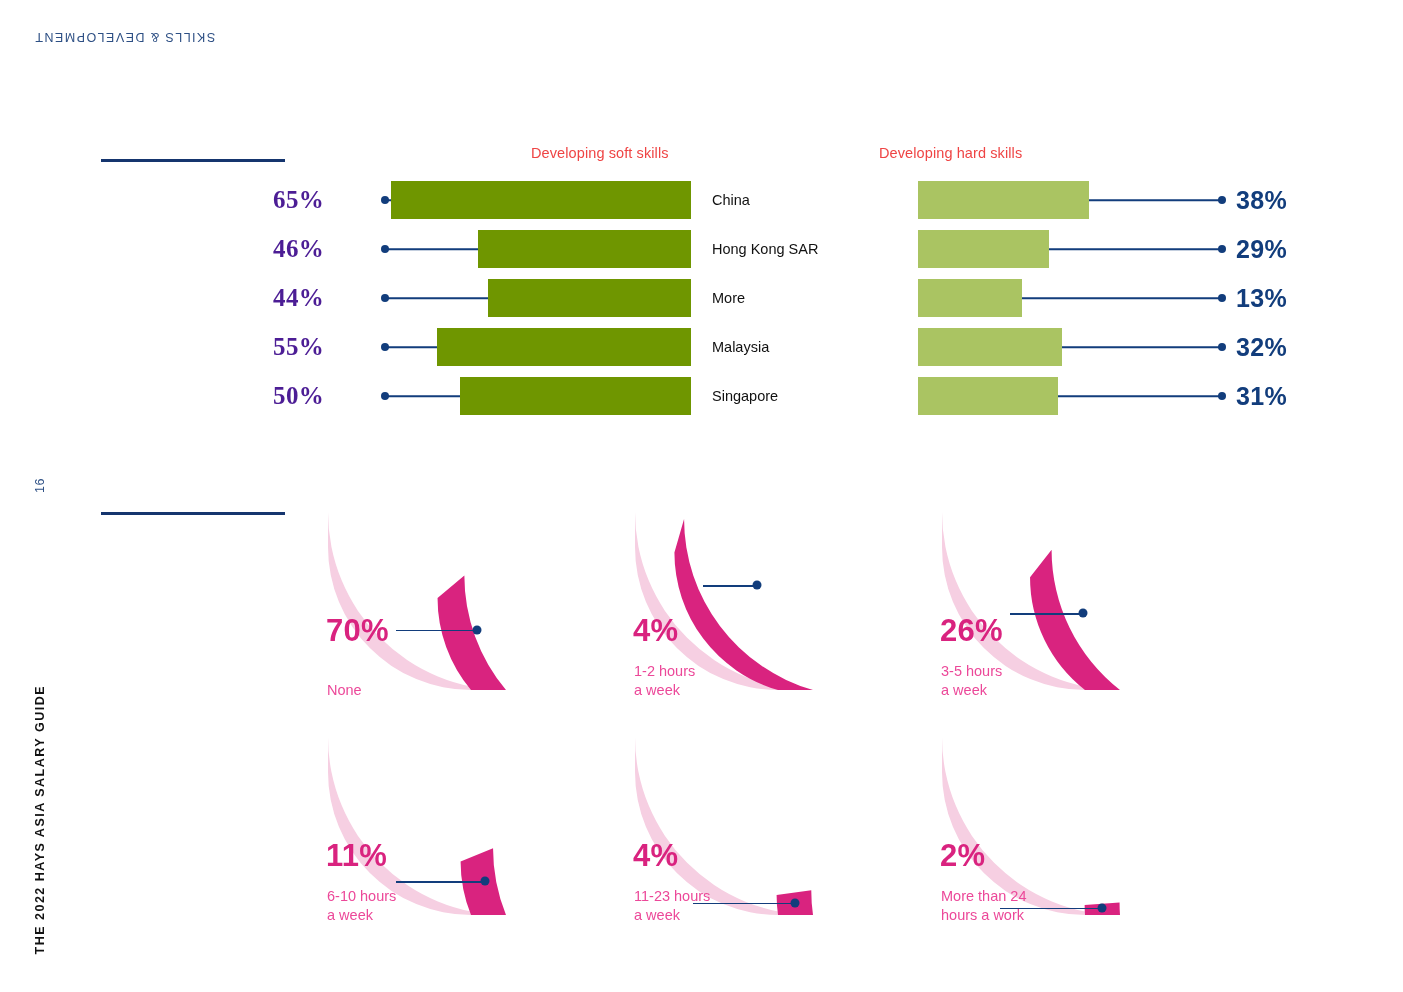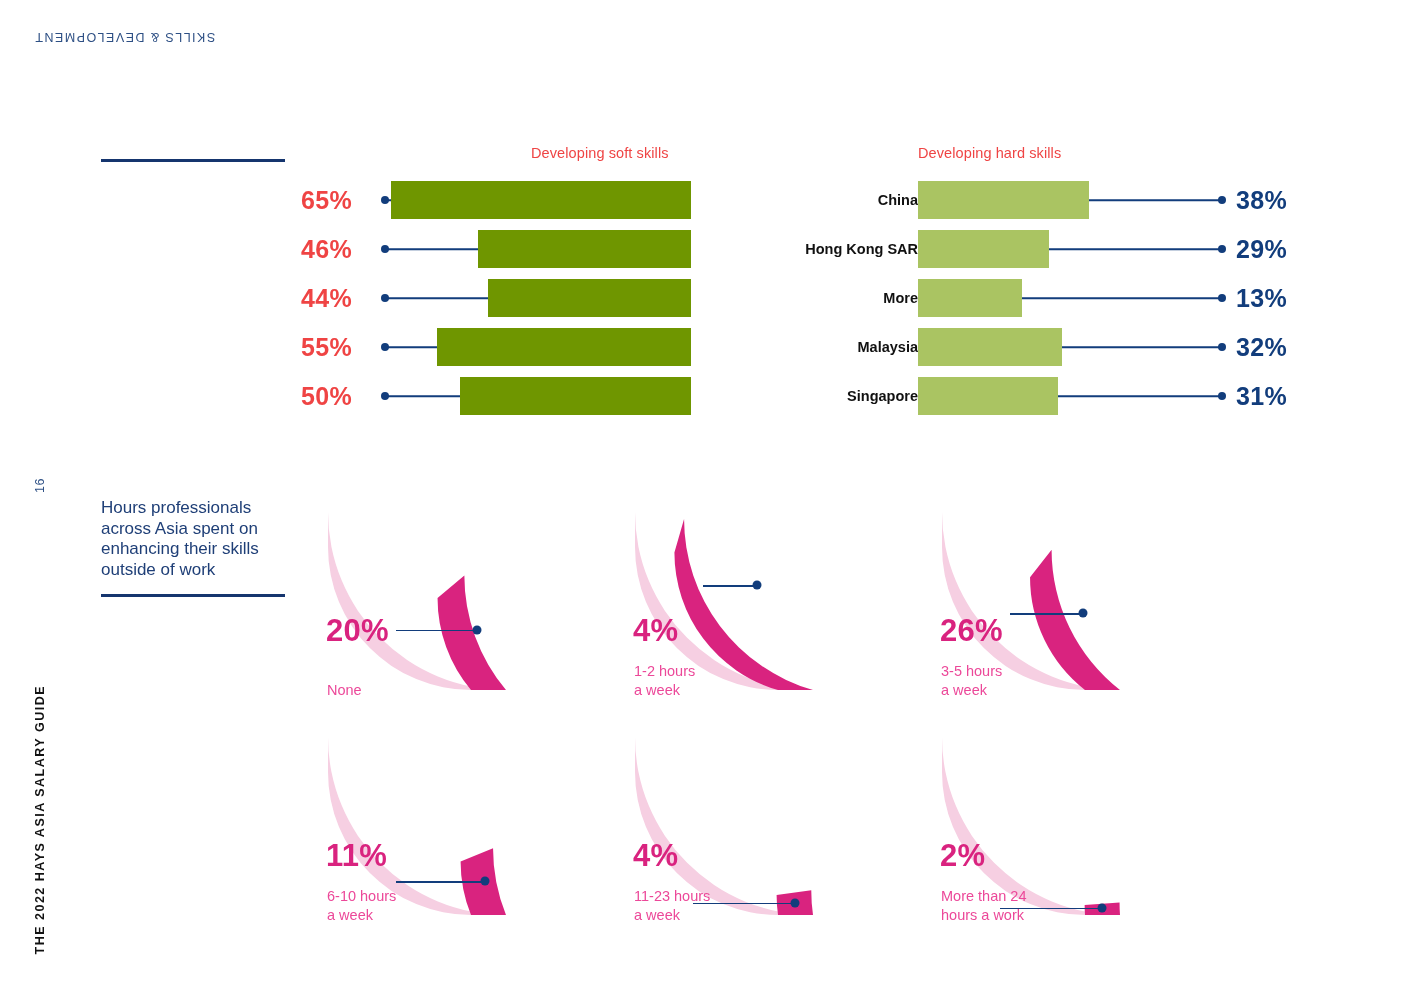--- a/index.html
+++ b/index.html
@@ -48,48 +48,49 @@
   #head-skills { left: 101px; top: 145px; }
   #head-hours  { left: 101px; top: 498px; }
 
   
   .bars-wrap { position: absolute; left: 0; top: 0; width: 1403px; height: 430px; }
   .bars-title {
     position: absolute; font-size: 14.5px; font-weight: 400; color: #ef4444;
     letter-spacing: .1px;
   }
   #title-soft { left: 531px; top: 145px; }
-  #title-hard { left: 918px; top: 145px; text-align: center; }
+  #title-hard { left: 879px; top: 145px; text-align: center; }
 
   .bar-row { position: absolute; left: 0; width: 1403px; height: 38px; }
 
   
   .bar-left {
     position: absolute; right: 712px; top: 0; height: 38px;
     background: #6F9600;
   }
   .val-left {
-    position: absolute; right: 1051px; top: 50%; transform: translateY(-50%);
-    font-size: 25px; font-weight: 700; color: #ef4444; letter-spacing: .3px;
-    white-space: nowrap;
+    position: absolute; right: 1079px; top: 50%; transform: translateY(-50%);
+    font-size: 25px; font-weight: 700; color: #4c1d95; letter-spacing: .3px;
+    white-space: nowrap;
+    font-family: Liberation Serif, serif;
   }
   .lead-left {
     position: absolute; top: 50%; height: 1.5px; background: #123D7C;
     transform: translateY(-50%);
   }
   .dot-left {
     position: absolute; left: 385px; top: 50%; width: 8px; height: 8px;
     border-radius: 50%; background: #123D7C; transform: translate(-50%, -50%);
   }
 
   
   .country {
     position: absolute; left: 712px; width: 206px; top: 50%;
     transform: translateY(-50%);
-    text-align: right; font-size: 14.5px; font-weight: 700; color: #111;
+    text-align: left; font-size: 14.5px; font-weight: 400; color: #111;
   }
 
   
   .bar-right {
     position: absolute; left: 918px; top: 0; height: 38px;
     background: #AAC462;
   }
   .lead-right {
     position: absolute; top: 50%; height: 1.5px; background: #123D7C;
     transform: translateY(-50%);
@@ -192,33 +193,32 @@
         <div class="country">Singapore</div>
         <div class="bar-right" style="width: 139.5px;"></div>
         <div class="lead-right" style="left: 1057.5px; width: 164.5px;"></div>
         <div class="dot-right"></div>
         <div class="val-right">31%</div>
       </div>
     </div>
 </div>
 
 <div class="section-head" id="head-hours">
-  <div class="txt">Hours professionals across Asia spent on enhancing their skills outside of work</div>
   <div class="rule"></div>
 </div>
 
 <div id="gauge-area">
     <div class="gauge" style="left: 318px; top: 490px;">
       <svg width="200" height="205" viewBox="-10 0 200 205">
         <path d="M 1.0899356512411444e-14 22 A 178 178 0 0 0 178 200
             L 143 200 A 143 143 0 0 1 8.756224613903576e-15 57 Z" fill="#F6CFE2"></path>
         <path d="M 136.3559108751781 85.58380547579601 A 178 178 0 0 0 178 200
             L 143 200 A 143 143 0 0 1 109.54435536601386 108.08137181482489 Z" fill="#D9237F"></path>
       </svg>
-      <div class="gauge-value">20%</div>
+      <div class="gauge-value">70%</div>
       <div class="gauge-label">
         <div>None</div>
       </div>
       <div class="gauge-lead" style="left: 78px; top: 139.876px; width: 80.813px;"></div>
       <div class="gauge-dot" style="left: 158.813px; top: 139.876px;"></div>
     </div>
     <div class="gauge" style="left: 625px; top: 490px;">
       <svg width="200" height="205" viewBox="-10 0 200 205">
         <path d="M 1.0899356512411444e-14 22 A 178 178 0 0 0 178 200
             L 143 200 A 143 143 0 0 1 8.756224613903576e-15 57 Z" fill="#F6CFE2"></path>

